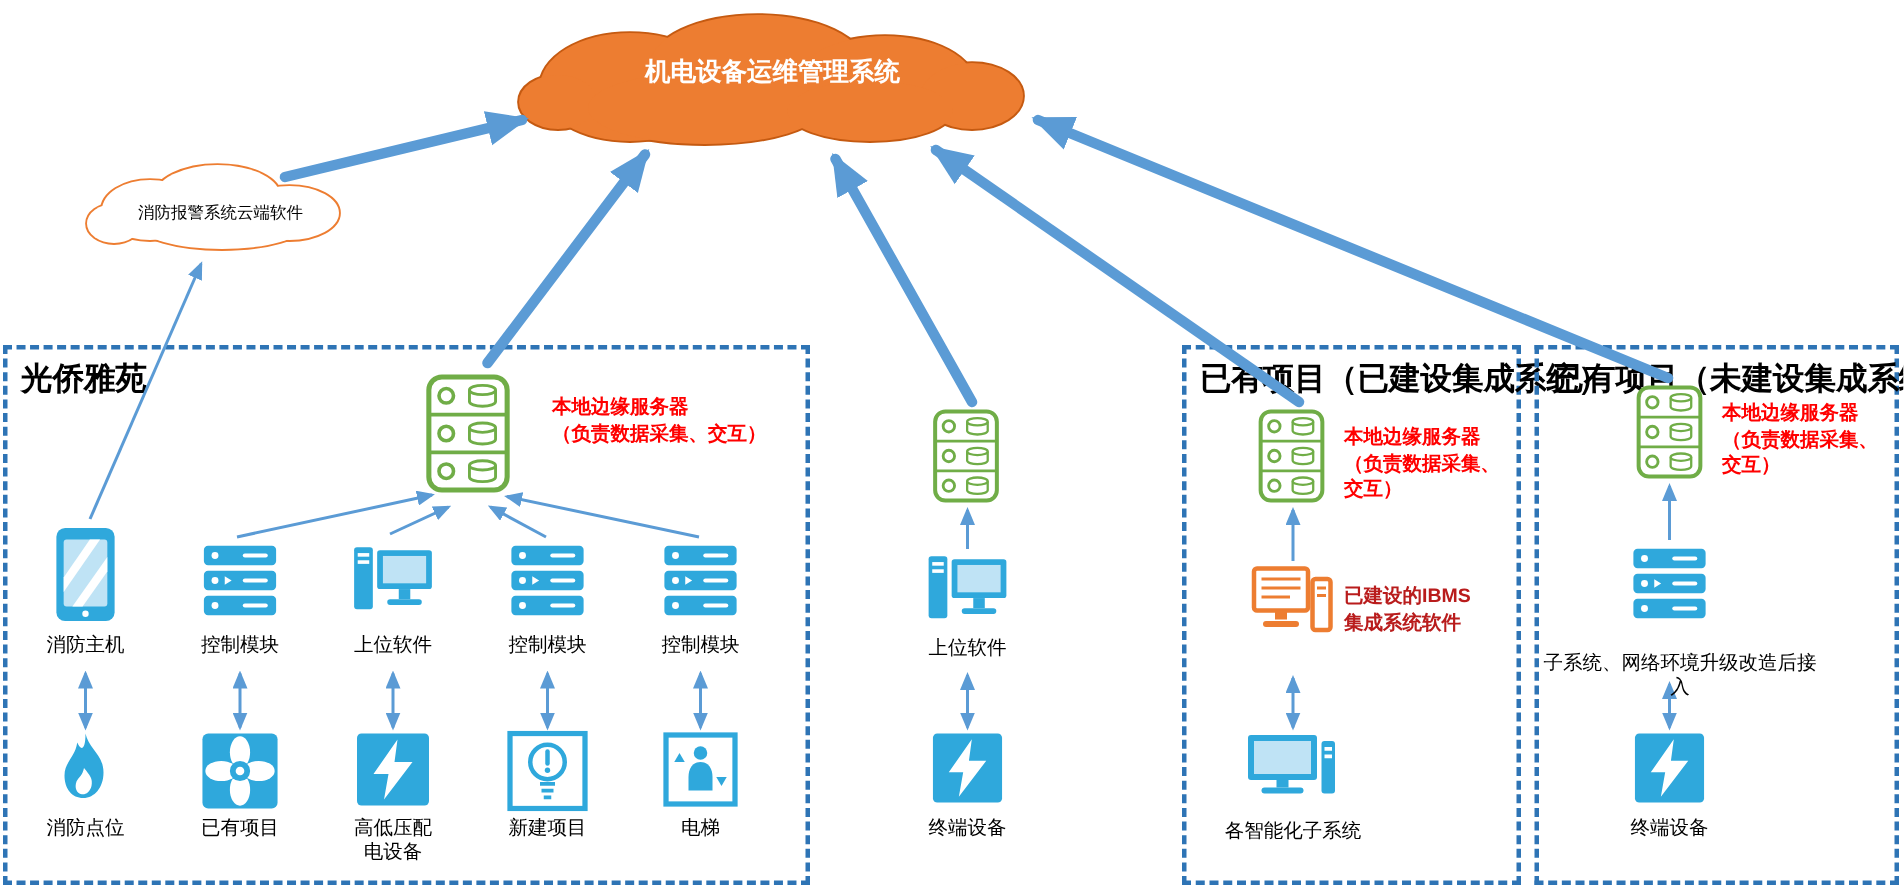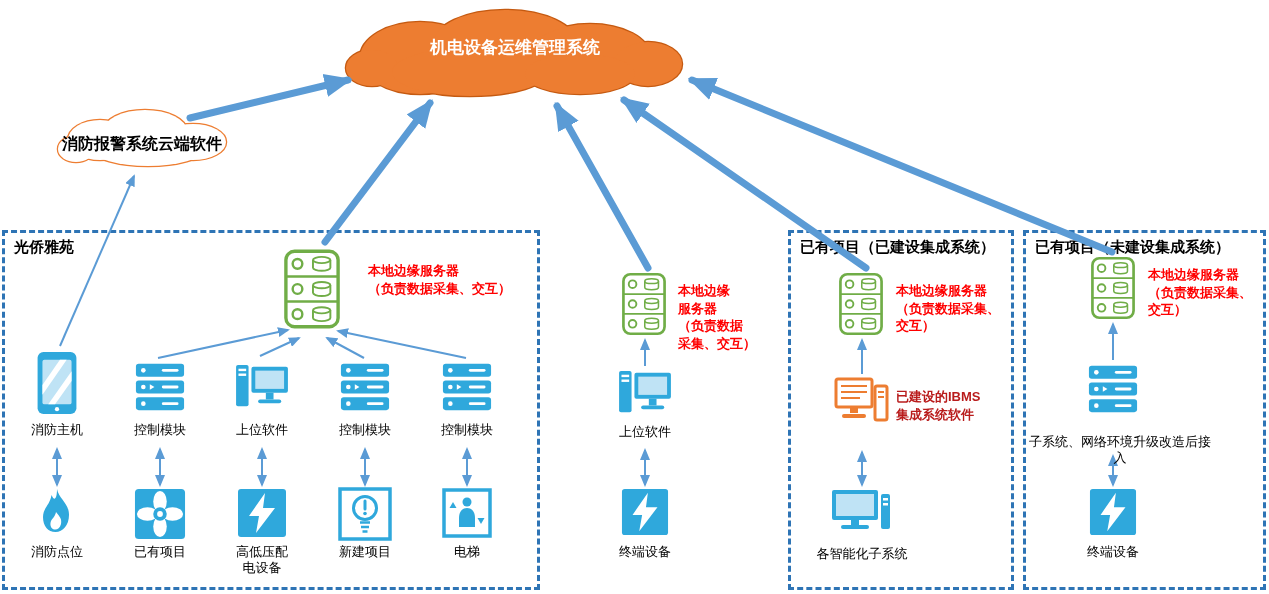--- a/index.html
+++ b/index.html
@@ -1,27 +1,27 @@
 <!DOCTYPE html>
 <html style="--arrow-blue: #5B9BD5; --zone-border-blue: #2E74B5; --cloud-orange: #ED7D31; --icon-blue: #2FA8DC; --edge-server-green: #70AD47; --note-red: #FF0000;"><head>
 <meta charset="utf-8">
 <style>
   html,body{margin:0;padding:0;background:#fff;}
   .stage{position:relative;width:1269px;height:594px;background:#fff;overflow:hidden;
          font-family:"Liberation Sans","DejaVu Sans",sans-serif;}
   .zone{position:absolute;border:3px dashed #2E74B5;box-sizing:border-box;z-index:1;}
-  .zone-title{position:absolute;top:5px;left:9px;font-weight:bold;font-size:15px;color:#000;white-space:nowrap;}
+  .zone-title{position:absolute;top:5px;left:9px;font-weight:bold;font-size:21px;color:#000;white-space:nowrap;}
   .layer{position:absolute;left:0;top:0;z-index:2;pointer-events:none;}
   .icon{position:absolute;z-index:3;}
   .icon svg{width:100%;height:100%;display:block;}
   .lbl{position:absolute;z-index:3;text-align:center;font-size:13px;color:#000;line-height:1.25;white-space:pre-line;}
   .note{position:absolute;z-index:3;color:#FF0000;font-weight:bold;font-size:13px;line-height:1.35;white-space:pre-line;}
   .blk{position:absolute;z-index:3;color:#b91c1c;font-weight:bold;font-size:13px;line-height:1.35;white-space:pre-line;}
   .cloud-title{position:absolute;z-index:3;color:#fff;font-weight:bold;font-size:17px;text-align:center;}
-  .fire-label{position:absolute;z-index:3;color:#000;font-weight:bold;font-size:16px;}
+  .fire-label{position:absolute;z-index:3;color:#000;font-weight:normal;font-size:11px;text-align:center;}
 </style>
 </head>
 <body>
 
 <div class="stage">
 
   <div class="zone" style="left:2px;top:230px;width:538px;height:360px">
     <div class="zone-title">光侨雅苑</div>
   </div>
   <div class="zone" style="left:788px;top:230px;width:226px;height:360px">
@@ -275,24 +275,20 @@
         <ellipse cx="40" cy="12" rx="9" ry="3.2" fill="none" stroke="#70AD47" stroke-width="2"></ellipse>
         <path d="M31 12 v8 a9 3.2 0 0 0 18 0 v-8" fill="none" stroke="#70AD47" stroke-width="2"></path>
         <circle cx="15" cy="42" r="5" fill="none" stroke="#70AD47" stroke-width="2.5"></circle>
         <ellipse cx="40" cy="38" rx="9" ry="3.2" fill="none" stroke="#70AD47" stroke-width="2"></ellipse>
         <path d="M31 38 v8 a9 3.2 0 0 0 18 0 v-8" fill="none" stroke="#70AD47" stroke-width="2"></path>
         <circle cx="15" cy="68" r="5" fill="none" stroke="#70AD47" stroke-width="2.5"></circle>
         <ellipse cx="40" cy="64" rx="9" ry="3.2" fill="none" stroke="#70AD47" stroke-width="2"></ellipse>
         <path d="M31 64 v8 a9 3.2 0 0 0 18 0 v-8" fill="none" stroke="#70AD47" stroke-width="2"></path>
       </svg>
   </div>
-  <div class="note" style="left:678px;top:282px;width:100px">本地边缘
-服务器
-（负责数据
-采集、交互）</div>
 
   <div class="icon" style="left:617px;top:368px;width:56px;height:48px">
     <svg viewBox="0 0 58 50">
         <rect x="2" y="3" width="13" height="43" rx="2" fill="#2FA8DC"></rect>
         <rect x="4.5" y="7" width="8" height="2.5" fill="#fff"></rect>
         <rect x="4.5" y="12" width="8" height="2.5" fill="#fff"></rect>
         <rect x="18" y="5" width="38" height="27" rx="2" fill="#2FA8DC"></rect>
         <rect x="22" y="9" width="30" height="19" fill="#BFE3F5"></rect>
         <rect x="33" y="32" width="8" height="7" fill="#2FA8DC"></rect>
         <rect x="25" y="39" width="24" height="4" rx="2" fill="#2FA8DC"></rect>

